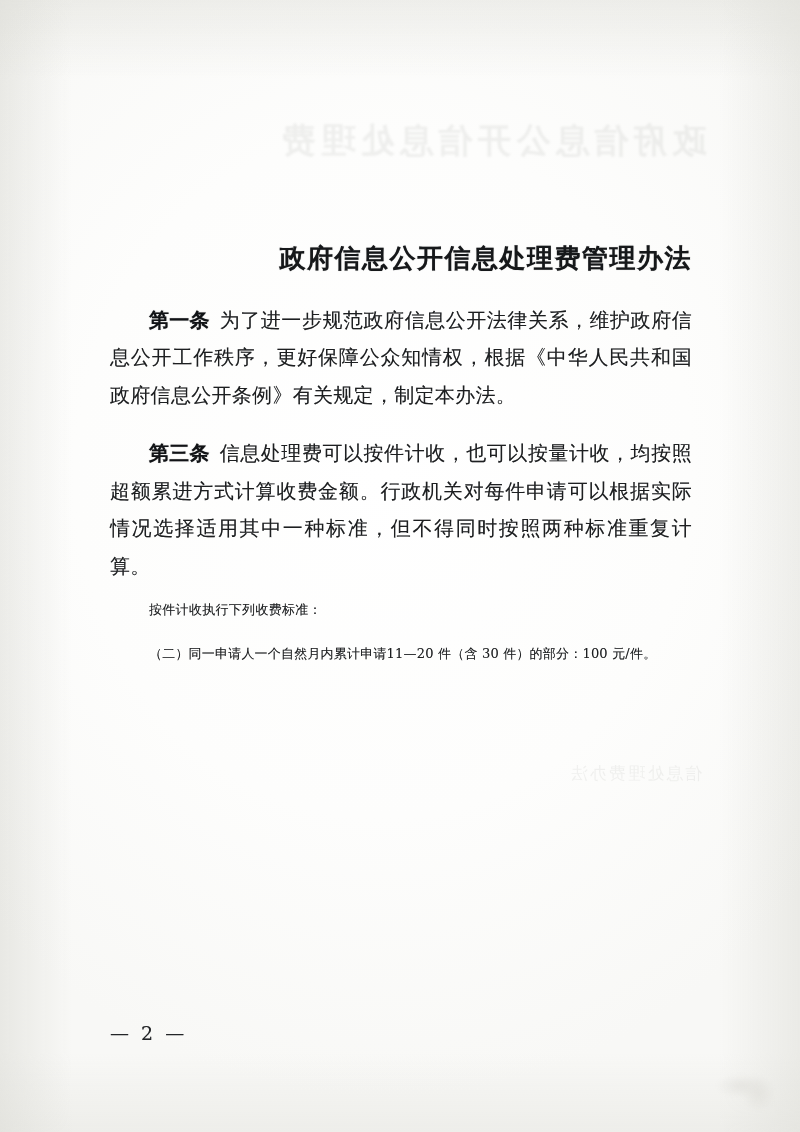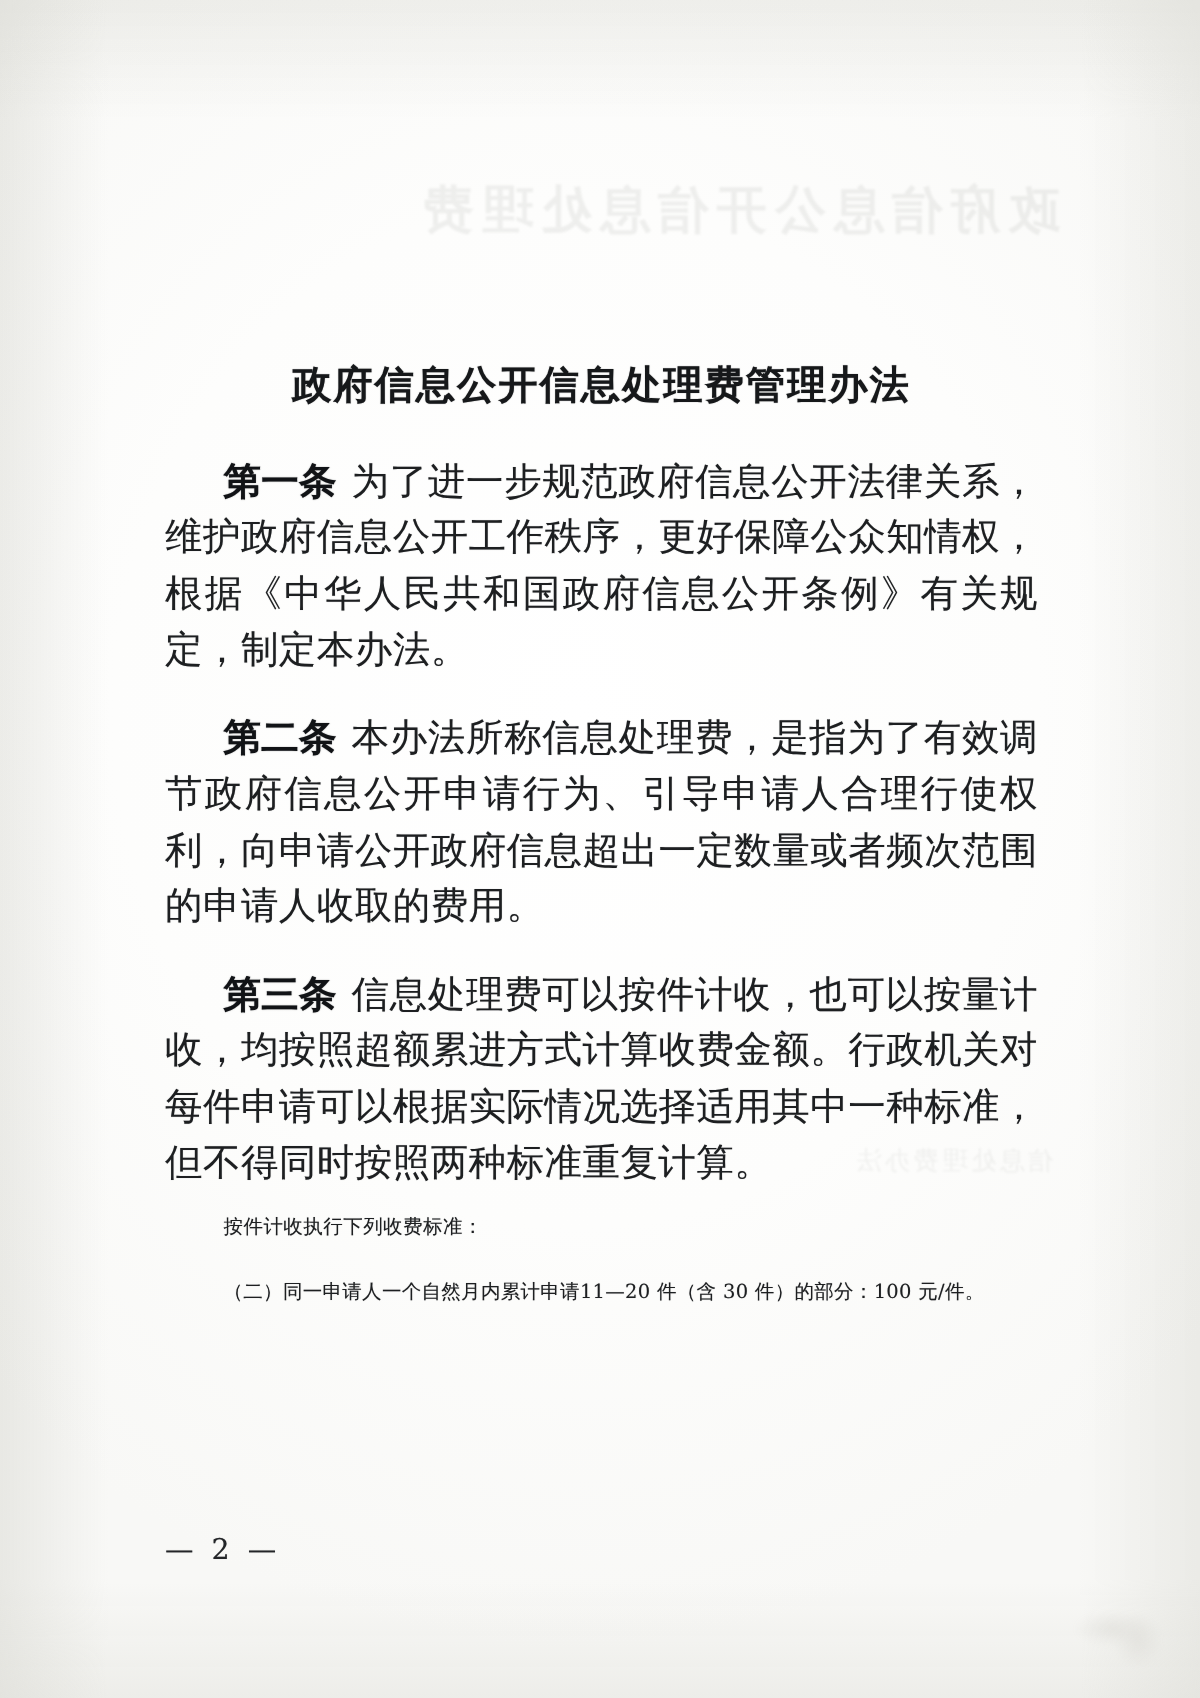--- a/index.html
+++ b/index.html
@@ -88,34 +88,34 @@
   .content {
     position: absolute;
     left: 110px;
     top: 0;
     width: 582px;
   }
 
   .doc-title {
     margin: 0;
     padding-top: 242px;
-    text-align: center;
-    font-family: Liberation Mono, monospace;
+    text-align: right;
+    font-family: Liberation Sans, sans-serif;
     font-size: 26px;
     font-weight: 700;
     letter-spacing: 1.5px;
     color: #16181a;
     line-height: 1.25;
     text-shadow: 0 0 .7px rgba(20,22,24,.5);
   }
 
   .article {
     margin: 0;
     padding-top: 21px;
-    font-size: 25px;
+    font-size: 20px;
     line-height: 37.5px;
     color: #1d1f21;
     text-align: justify;
     text-justify: inter-character;
     text-indent: 39px;
     letter-spacing: .3px;
     font-family: "DejaVu Serif", "Liberation Serif", serif;
     text-shadow: 0 0 .55px rgba(29,31,33,.42);
   }
   .article:first-of-type { padding-top: 27px; }
@@ -170,23 +170,20 @@
   <div class="smudge"></div>
 
   <div class="content">
 
     <h1 class="doc-title">政府信息公开信息处理费管理办法</h1>
 
     <p class="article">
       <span class="label">第一条</span><span>为了进一步规范政府信息公开法律关系，维护政府信息公开工作秩序，更好保障公众知情权，根据《中华人民共和国政府信息公开条例》有关规定，制定本办法。</span>
     </p>
 
-    <p class="article">
-      <span class="label">第二条</span><span>本办法所称信息处理费，是指为了有效调节政府信息公开申请行为、引导申请人合理行使权利，向申请公开政府信息超出一定数量或者频次范围的申请人收取的费用。</span>
-    </p>
 
     <p class="article">
       <span class="label">第三条</span><span>信息处理费可以按件计收，也可以按量计收，均按照超额累进方式计算收费金额。行政机关对每件申请可以根据实际情况选择适用其中一种标准，但不得同时按照两种标准重复计算。</span>
     </p>
 
 
     <p class="clause">按件计收执行下列收费标准：</p>
 
     <p class="clause num">（二）同一申请人一个自然月内累计申请11—20 件（含 30 件）的部分：100 元/件。</p>
 

